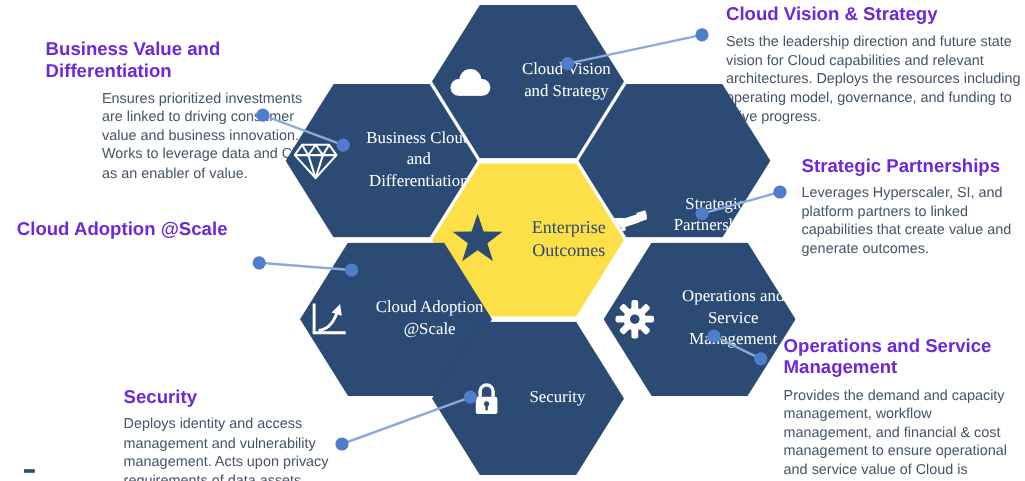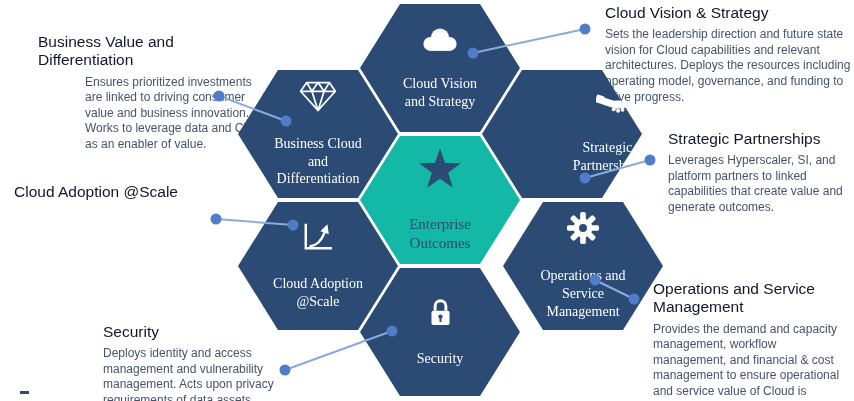--- a/index.html
+++ b/index.html
@@ -7,45 +7,45 @@
     width:854px; height:401px; background:#ffffff; position:relative;
     overflow:hidden; font-family:"Liberation Sans", sans-serif;
   }
   .canvas { position:absolute; left:0; top:0; width:854px; height:401px; }
 
   
   .hex {
     position:absolute; width:160px; height:128px;
     clip-path:polygon(0 50%, 25% 0, 75% 0, 100% 50%, 75% 100%, 25% 100%);
     background:#2b4a74;
-    display:flex; flex-direction:column; align-items:center; justify-content:center;
+    display:flex; flex-direction:row; align-items:center; justify-content:center;
     gap:22px; z-index:1;
   }
   .hex .hex-label {
     color:#ffffff; font-family:"Liberation Serif","DejaVu Serif",serif;
     font-size:14px; line-height:1.28; text-align:center; white-space:pre-line;
   }
-  .hex.center-hex { background:#14b8a6; }
+  .hex.center-hex { background:#fde047; }
   .hex.center-hex .hex-label { color:#2b4a74; font-size:15px; }
 
   #hex-cloud-vision      { left:360px; top:4px;   }
   #hex-business-value    { left:238px; top:70px;  }
   #hex-strategic         { left:482px; top:70px;align-items:flex-end;  }
   #hex-center            { left:360px; top:136px; }
-  #hex-cloud-adoption    { left:238px; top:202px;align-items:center; }
+  #hex-cloud-adoption    { left:250px; top:202px;align-items:center; }
   #hex-operations        { left:503px; top:202px; }
   #hex-security          { left:360px; top:268px; }
 
   .hex-icon { flex:none; }
 
   
   .callout { position:absolute; z-index:0; }
   .callout h3 {
-    margin:0 0 5px 0; font-size:15.5px; font-weight:normal;
-    color:#0f172a; line-height:1.18;
+    margin:0 0 5px 0; font-size:15.5px; font-weight:bold;
+    color:#6d28d9; line-height:1.18;
   }
   .callout p { margin:0; font-size:12px; color:#44546a; line-height:1.3; }
 
   #co-business-value { left:38px;  top:33px;  width:200px; }
   #co-business-value p { width:185px;margin-left:47px; }
   #co-cloud-adoption { left:14px;  top:183px; width:220px; }
   #co-cloud-adoption p { width:205px; }
   #co-security       { left:103px; top:323px; width:190px; }
   #co-security p { width:180px; }
   #co-cloud-vision   { left:605px; top:4px;   width:248px; }

